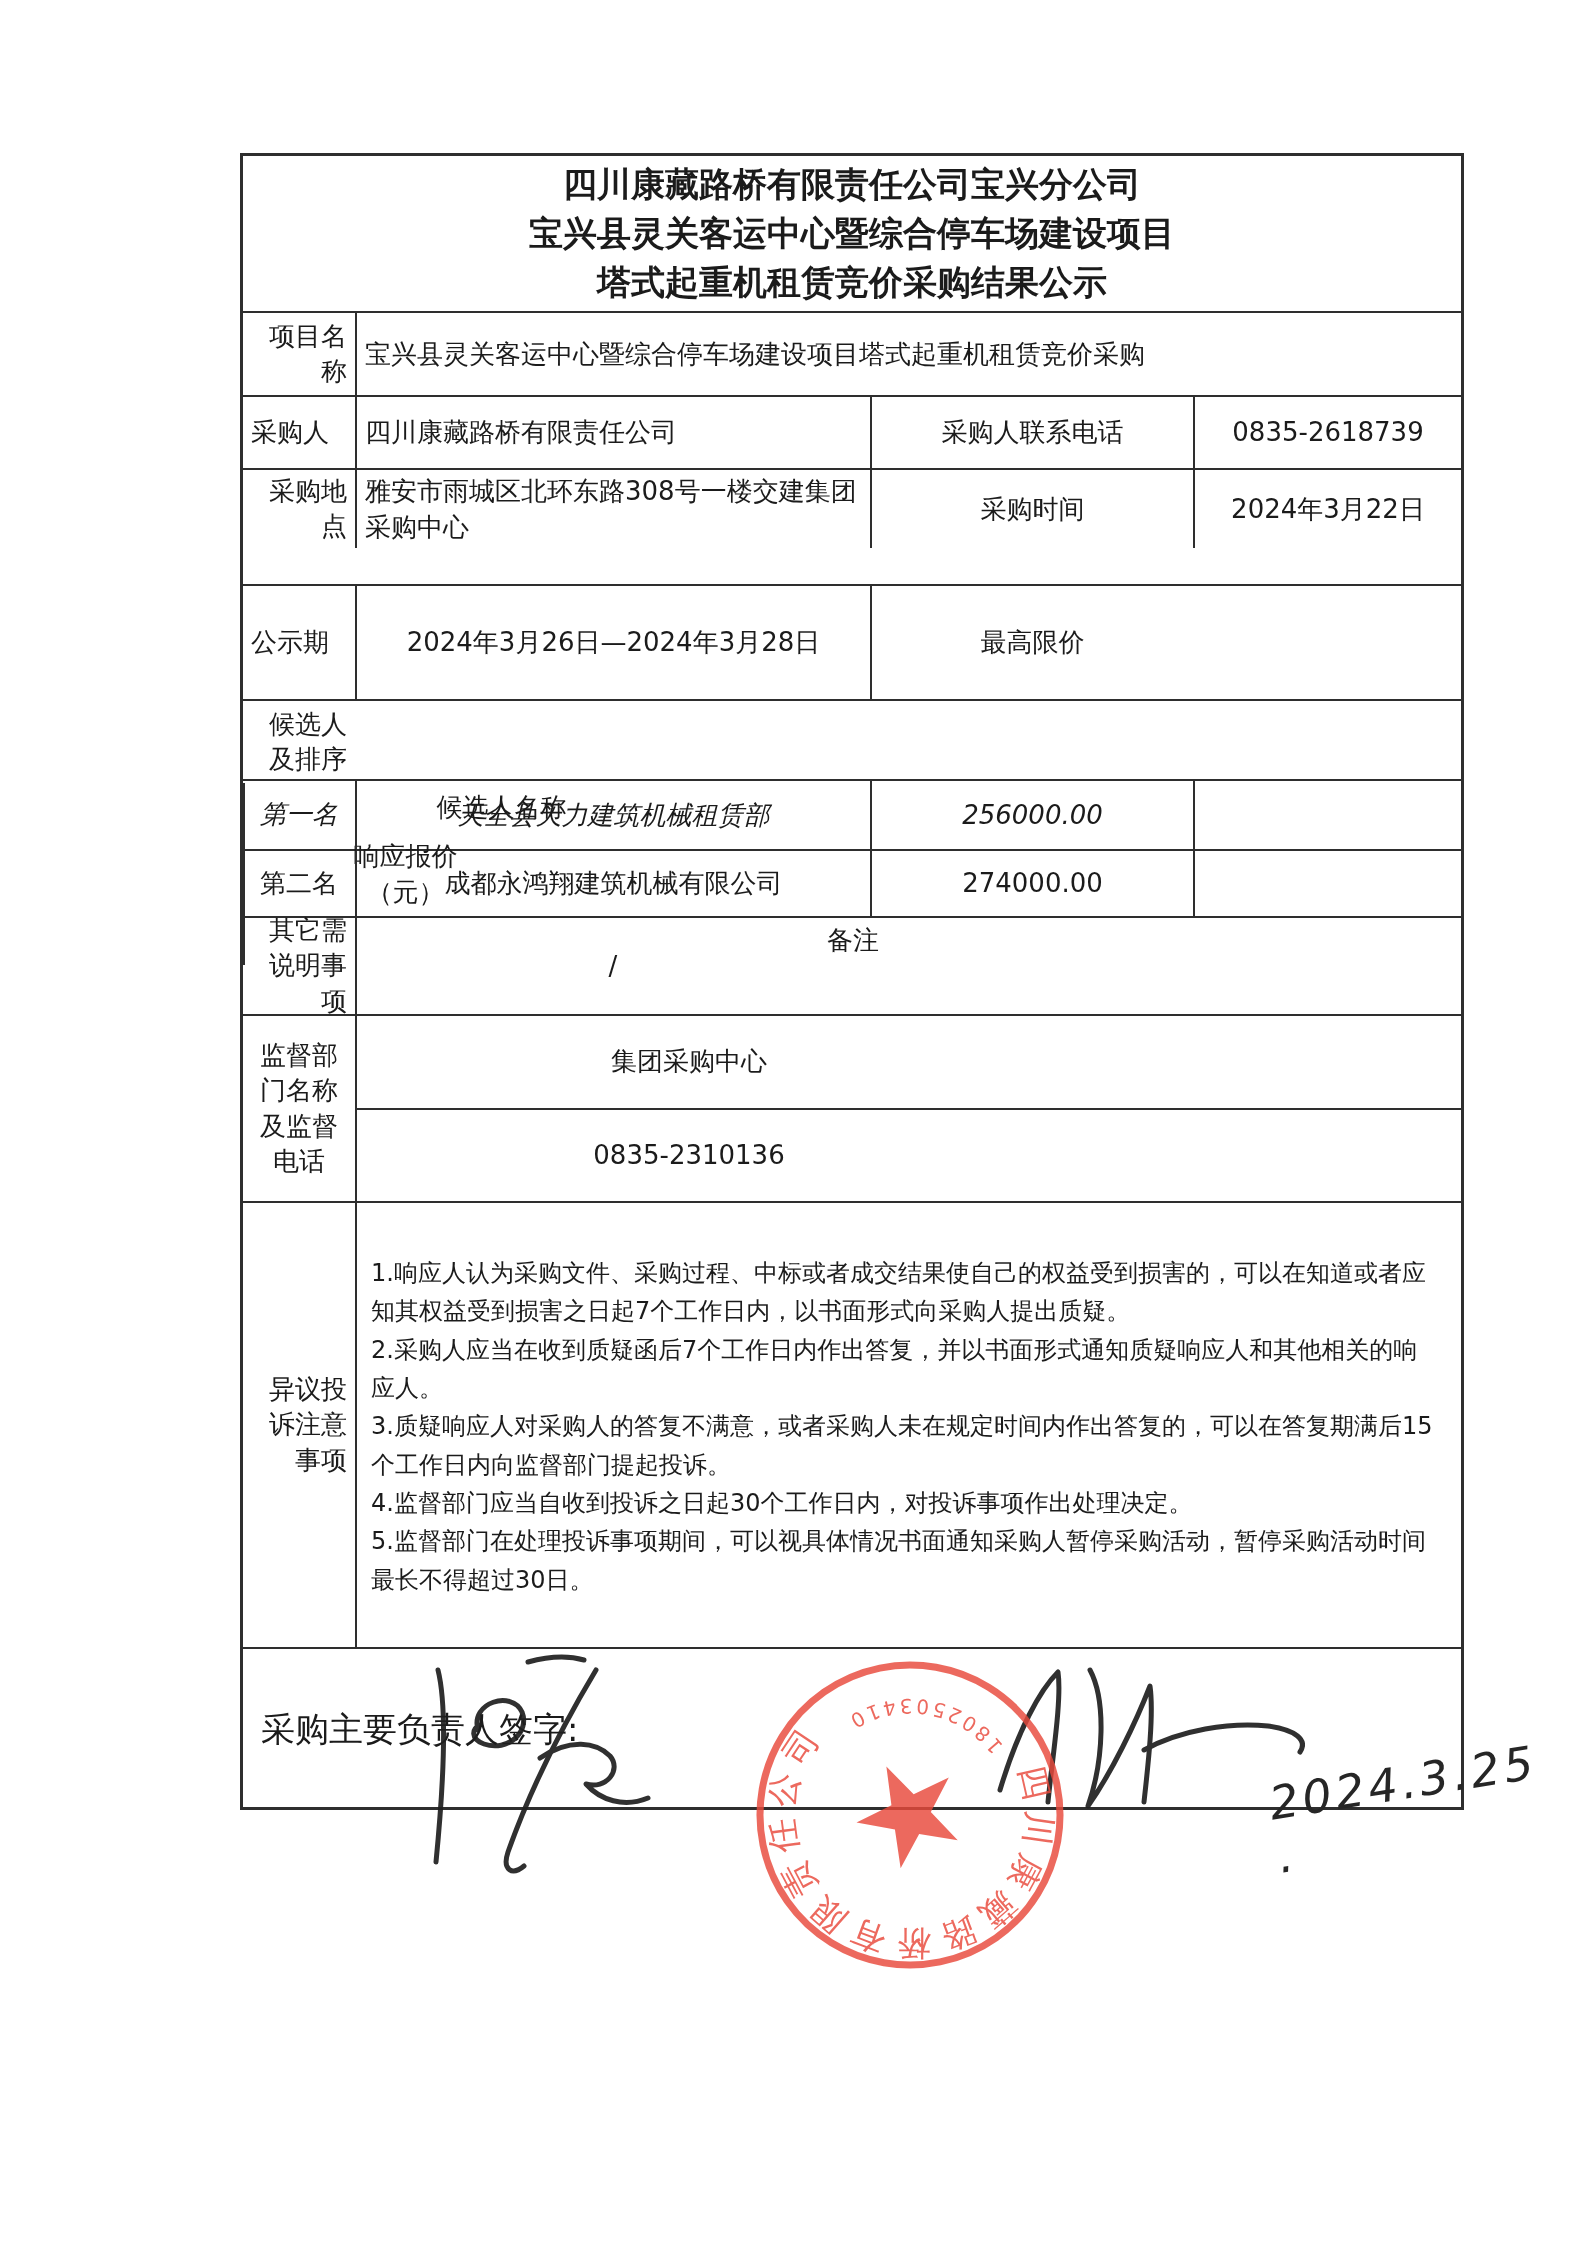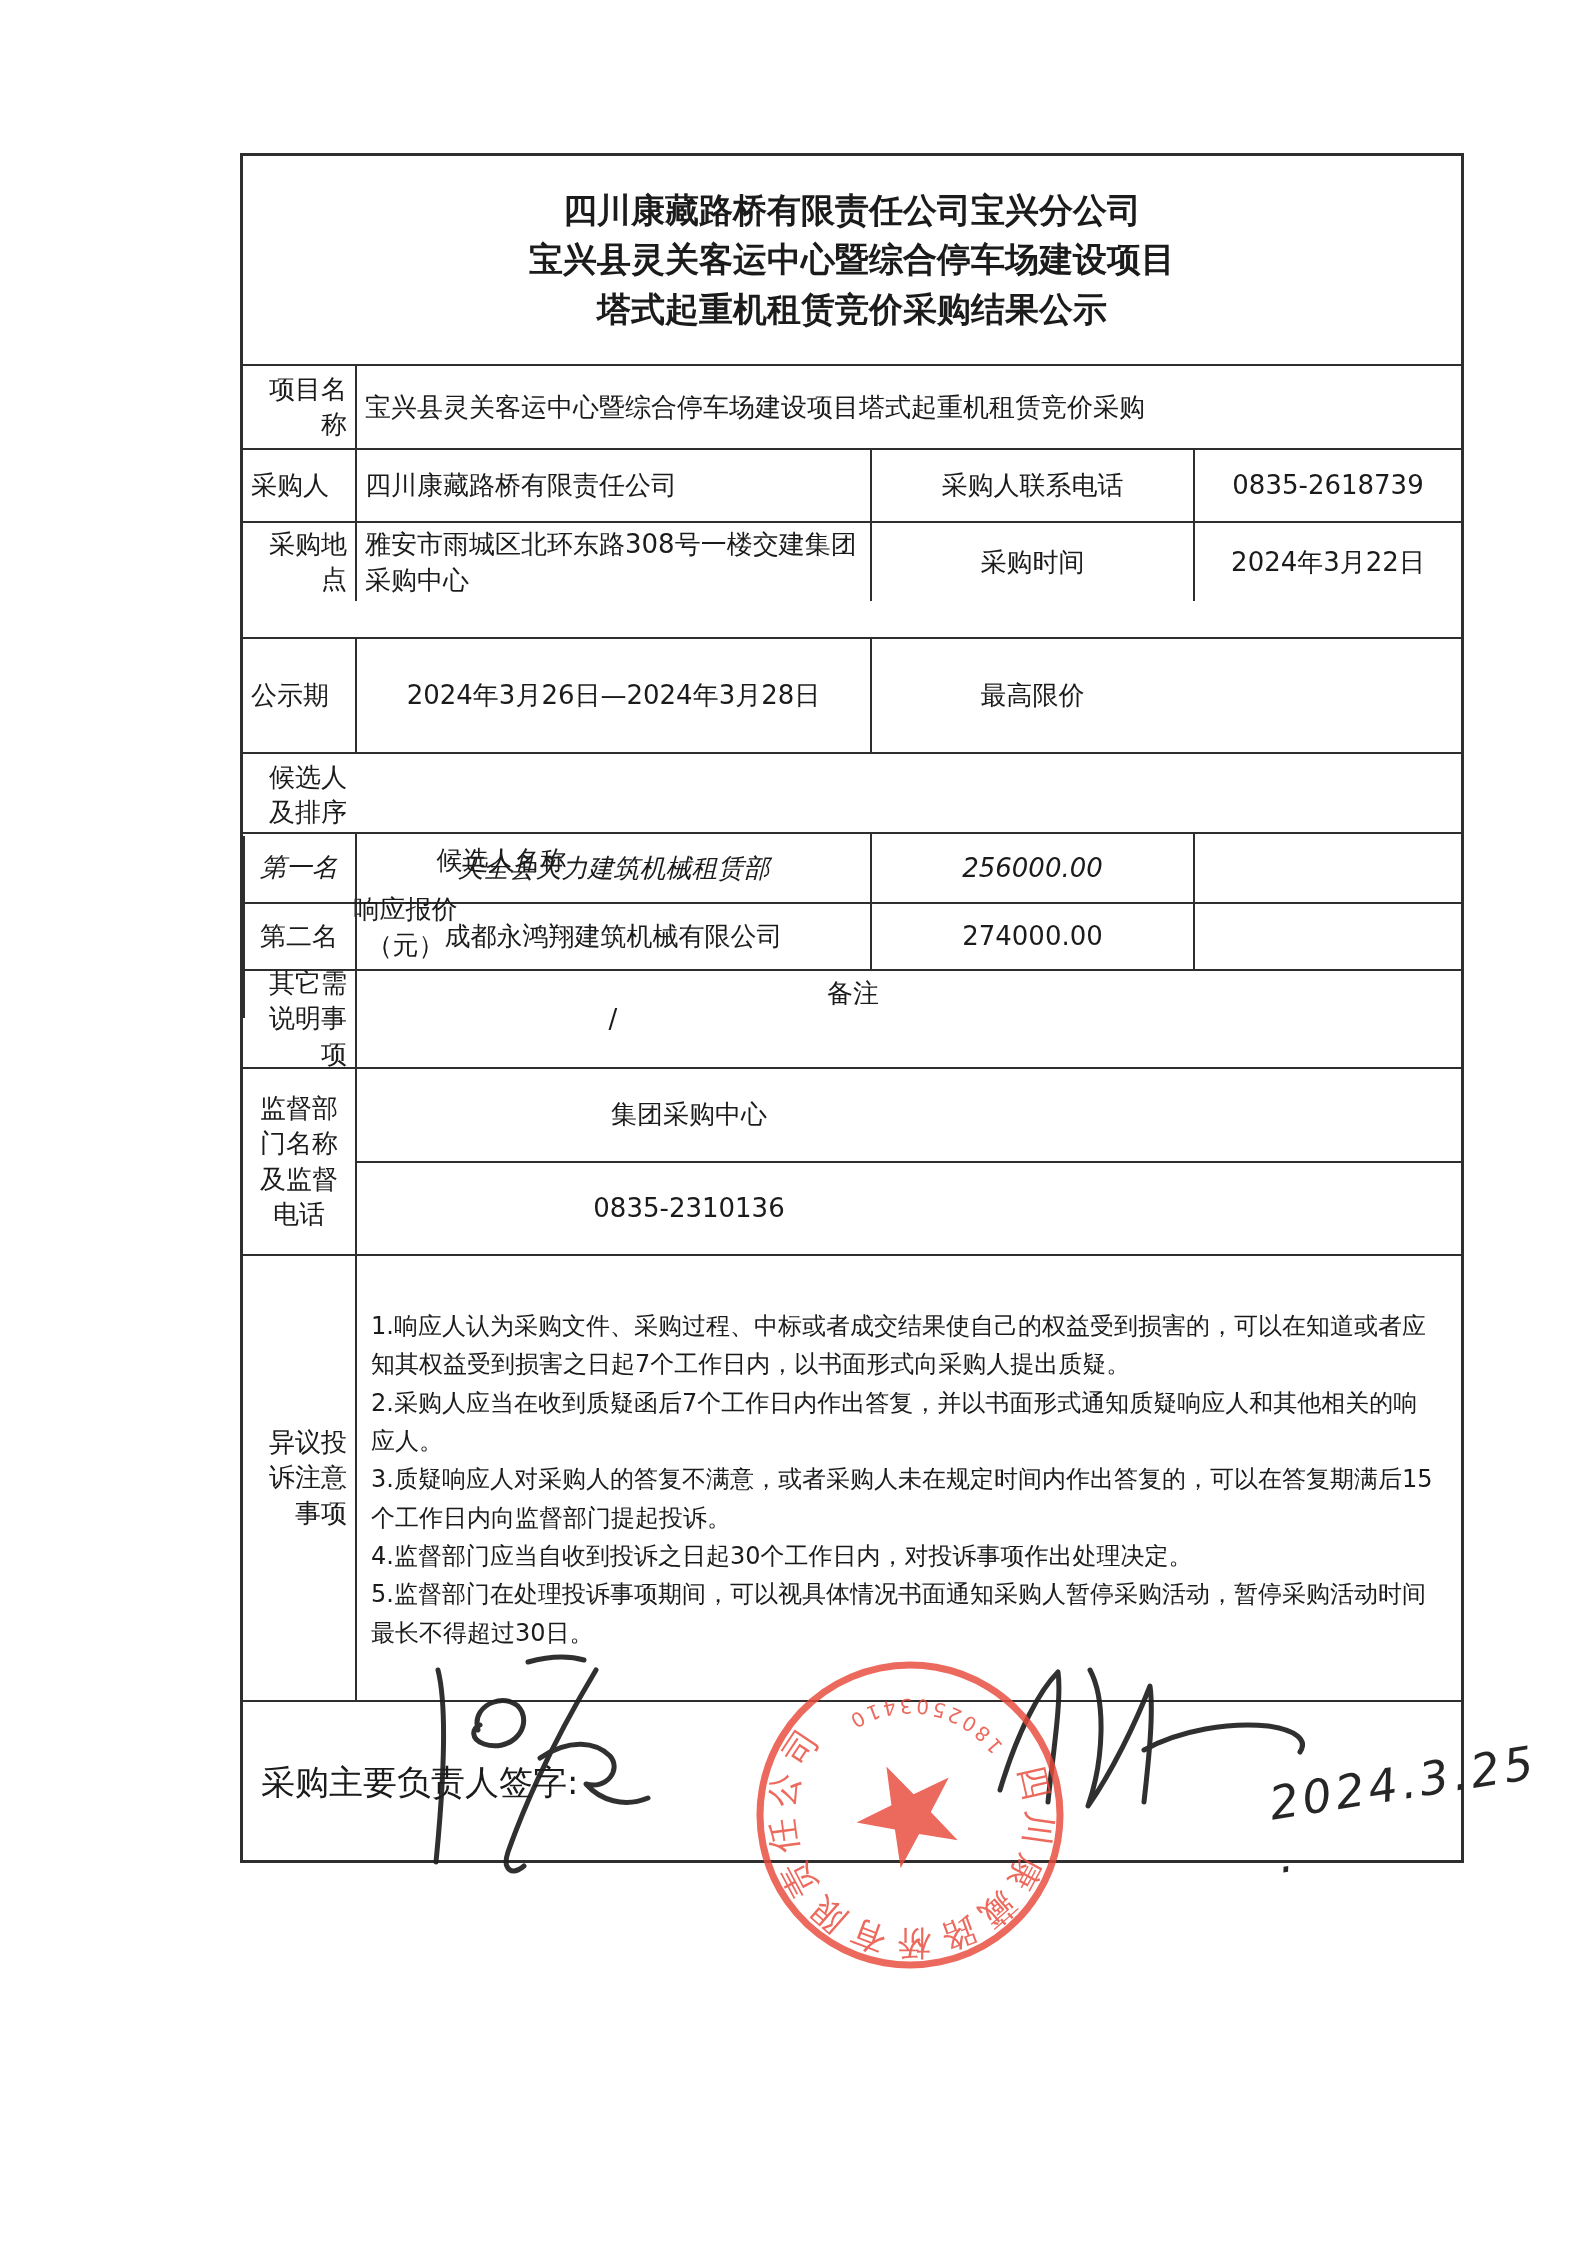--- a/index.html
+++ b/index.html
@@ -24,21 +24,21 @@
     padding:6px 8px;font-size:26px;line-height:1.4;color:#1b1b1b;
   }
   .cell + .cell{border-left:2px solid #2e2e2e;}
   .lab{width:112px;flex:none;line-height:1.35;text-align:right;}
   .cb{width:515px;flex:none;}
   .cc{width:323px;flex:none;}
   .rest{flex:1;}
   .center{justify-content:center;text-align:center;}
   .pre{white-space:pre-line;}
   
-  .title-row{height:208px;align-items:center;justify-content:flex-start;}
+  .title-row{height:155px;align-items:center;justify-content:flex-start;}
   .title-block{width:100%;text-align:center;font-weight:bold;font-size:34px;line-height:1.45;}
   
   .r-project{height:84px;}
   .r-purchaser{height:73px;}
   .r-location{height:80px;}
   .r-publicity{height:115px;margin-top:36px;}
   .r-candh{height:80px;flex-direction:column;}
   .r-first{height:70px;font-style:italic;}
   .r-second{height:67px;}
   .r-other{height:98px;}

